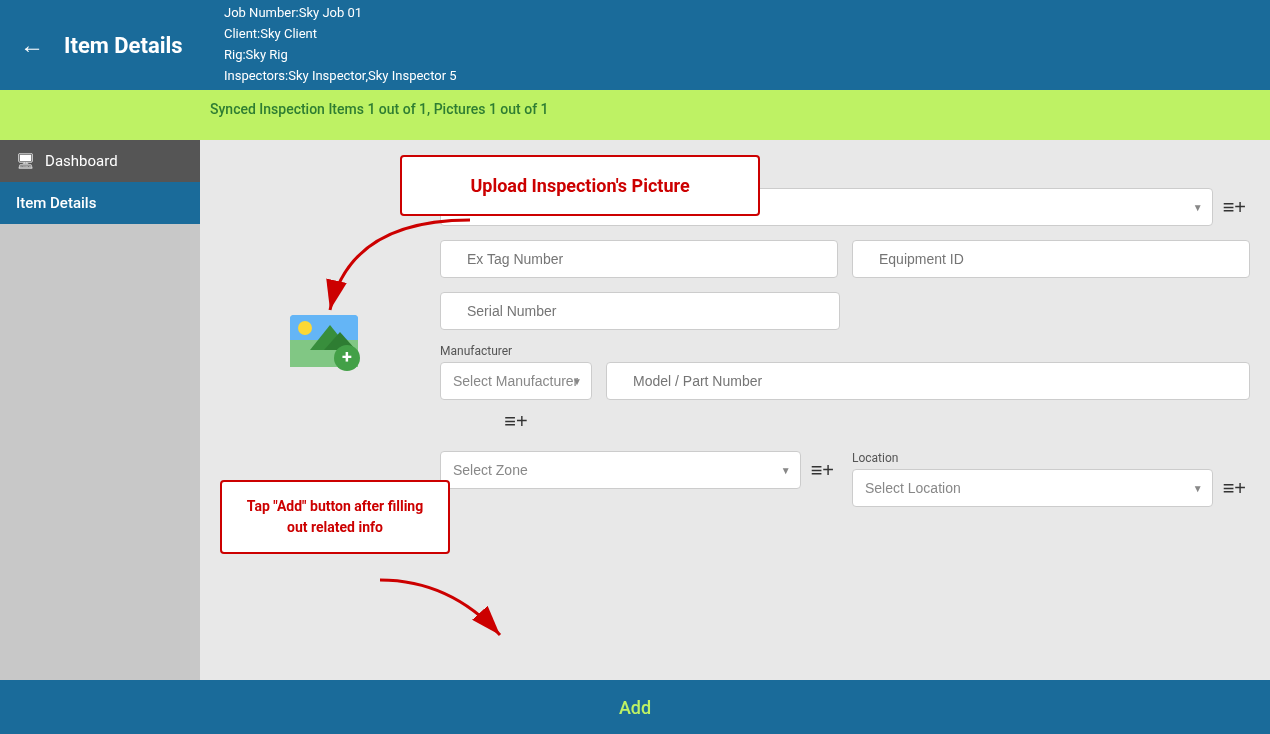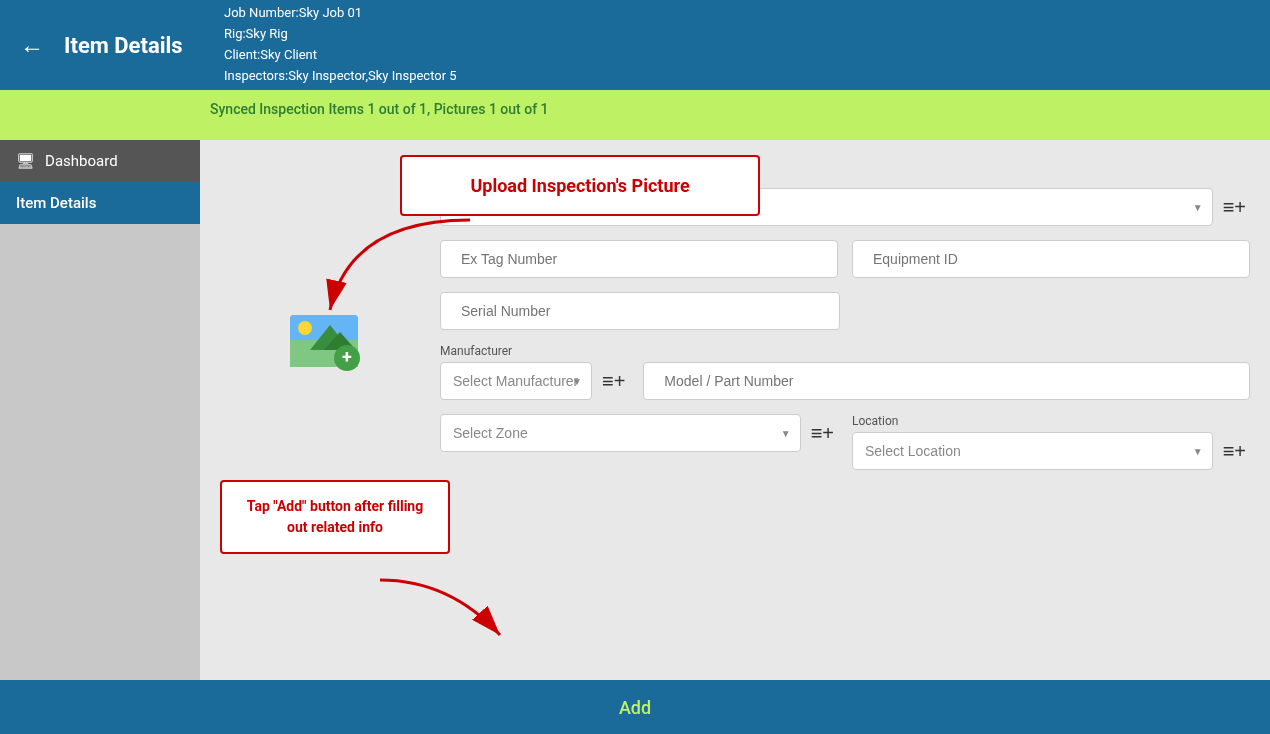--- a/index.html
+++ b/index.html
@@ -186,21 +186,21 @@
       font-size: 20px;
       color: #333;
       padding: 4px;
       font-weight: 300;
     }
 
     .text-input {
       background: white;
       border: 1px solid #ccc;
       border-radius: 4px;
-      padding: 10px 20px;
+      padding: 10px 26px;
       font-size: 14px;
       color: #888;
       width: 100%;
     }
 
     .two-col {
       display: flex;
       gap: 14px;
     }
     .two-col > * {
@@ -236,22 +236,22 @@
     }
   </style>
 </head>
 <body>
 
 <div class="header">
   <span class="header-back">←</span>
   <span class="header-title">Item Details</span>
   <div class="header-info">
     <div>Job Number:Sky Job 01</div>
+    <div>Client:Sky Client</div>
     <div>Rig:Sky Rig</div>
-    <div>Client:Sky Client</div>
     <div>Inspectors:Sky Inspector,Sky Inspector 5</div>
   </div>
 </div>
 
 <div class="sync-bar">
   <div class="sync-text">Synced Inspection Items 1 out of 1, Pictures 1 out of 1</div>
 </div>
 
 <div class="body-area">
 
@@ -336,21 +336,21 @@
         </div>
       </div>
 
       <div class="form-row">
         <input class="text-input" type="text" style="max-width: 400px;" placeholder="Serial Number">
       </div>
 
       <div class="form-row">
         <span class="form-label">Manufacturer</span>
         <div class="three-col-row">
-          <div class="select-wrapper" style="max-width:400px;">
+          <div class="select-wrapper" style="max-width:400px;flex-direction:column;">
             <div class="dropdown-select">
               <select class="select-input">
                 <option>Select Manufacturer</option>
               </select>
             </div>
             <button class="add-icon-btn">
               <span>≡+</span>
             </button>
           </div>
           <div style="flex:1;">

